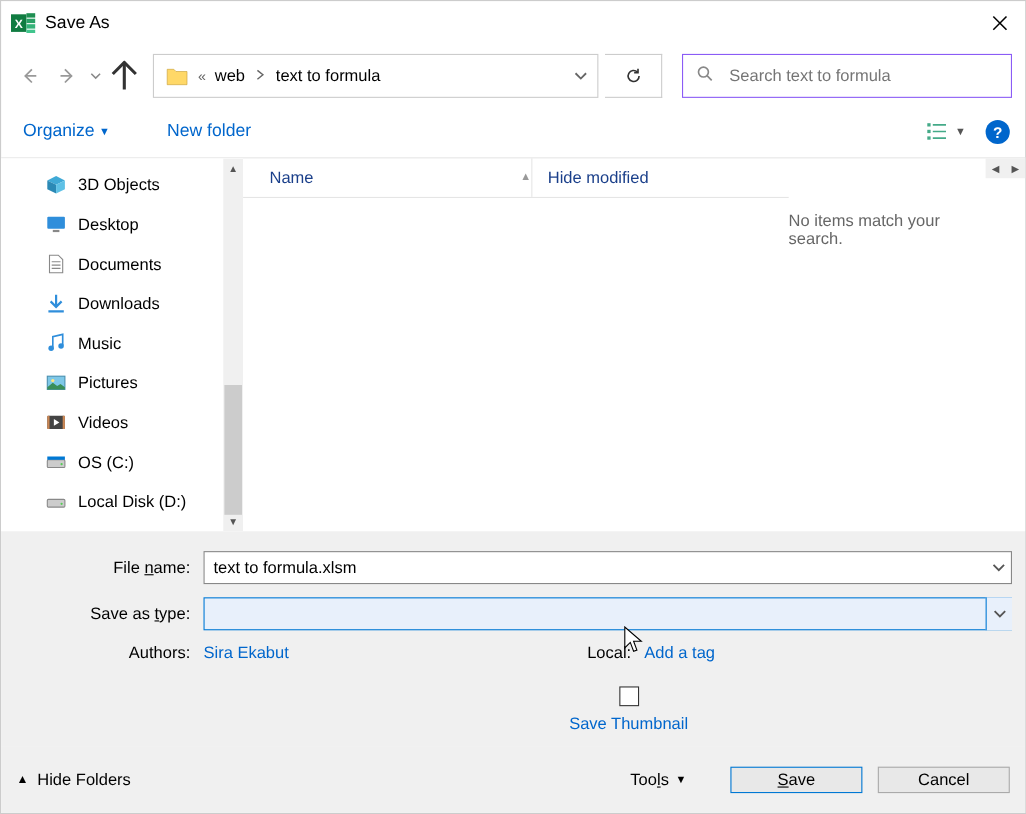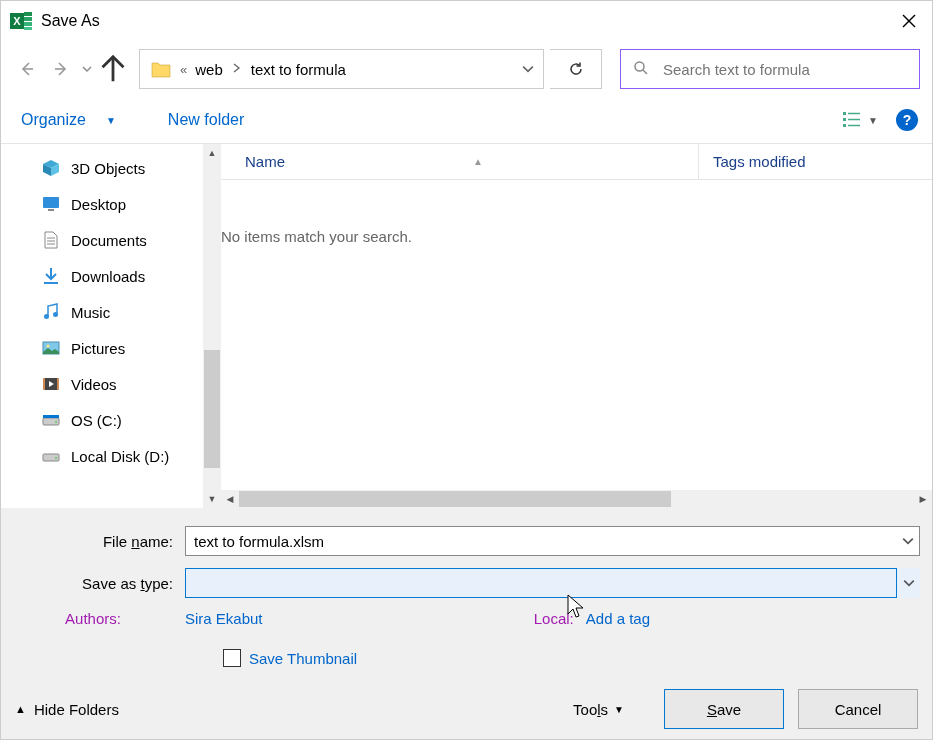--- a/index.html
+++ b/index.html
@@ -25,73 +25,73 @@
   .address-spacer{flex:1;}
   .addr-drop { width:30px; display:flex; align-items:center; justify-content:center; cursor:pointer; color:#666;}
   .refresh-btn { width:52px; height:40px; border:1px solid #ccc; border-left:none; display:flex; align-items:center; justify-content:center; cursor:pointer; color:#333;}
   .refresh-btn svg{width:16px;height:16px;}
   .search-box { width:300px; height:40px; border:1px solid #8b5cf6; margin-left:12px; display:flex; align-items:center; padding:0 12px; gap:12px; background:#fff;}
   .search-box input { border:none; outline:none; flex:1; font-size:15px; color:#666; background:transparent;}
   .search-icon{color:#888;}
   .search-icon svg{width:16px;height:16px;}
   
   .toolbar { height:46px; display:flex; align-items:center; padding:0 14px; }
-  .tb-btn { color:#0066cc; font-size:16px; cursor:pointer; display:flex; align-items:center; padding:4px 6px;gap:16px; }
+  .tb-btn { color:#0066cc; font-size:16px; cursor:pointer; display:flex; align-items:center; padding:4px 6px; }
   .tb-btn .drop { margin-left:4px; color:#0066cc; font-size:10px;}
   .tb-sep {width:40px;}
   .tb-spacer{flex:1;}
   .view-btn{display:flex;align-items:center;gap:6px;cursor:pointer;margin-right:18px;}
   .view-btn svg{width:20px;height:20px;}
   .help-btn{width:22px;height:22px;border-radius:50%;background:#0066cc;color:#fff;display:flex;align-items:center;justify-content:center;cursor:pointer;font-weight:bold;font-size:14px;}
   
   .body-area { flex:1; display:flex; border-top:1px solid #e5e5e5; background:#fff; min-height:0;}
   .sidebar { width:220px; position:relative; overflow:hidden; background:#fff;}
   .sb-list{padding-top:6px;}
   .sb-item { height:36px; display:flex; align-items:center; padding-left:40px; cursor:pointer; gap:10px; font-size:15px;}
   .sb-item .ic{width:20px;height:20px;display:inline-flex;align-items:center;justify-content:center;}
   .sb-scroll{position:absolute;right:0;top:0;bottom:0;width:18px;background:#f0f0f0;}
   .sb-scroll .sb-up,.sb-scroll .sb-down{height:18px;display:flex;align-items:center;justify-content:center;font-size:9px;color:#555;cursor:pointer;}
   .sb-scroll .sb-thumb{position:absolute;left:1px;right:1px;top:188px;height:118px;background:#ccc;cursor:pointer;}
   .sb-scroll-track{position:absolute;top:18px;bottom:18px;left:0;right:0;}
   
-  .content{flex:1;display:flex;flex-direction:column;position:relative;}
+  .content{flex:1;display:flex;position:relative;}
   .col-headers{height:36px;border-bottom:1px solid #e5e5e5;display:flex;align-items:center;padding-left:24px;color:#1a3f8a;font-size:15px;}
   .col-headers .col-name{flex:1;display:flex;align-items:center;gap:8px;}
   .col-headers .sort-ind{margin-left:180px;color:#999;font-size:10px;}
   .col-headers .col-date{width:234px;border-left:1px solid #e5e5e5;padding-left:14px;height:100%;display:flex;align-items:center;}
   .empty-msg{color:#666;margin-top:48px;font-size:15px;}
   .hscroll{height:18px;background:#f0f0f0;display:flex;align-items:center;position:relative;}
   .hscroll .hs-btn{width:18px;height:18px;display:flex;align-items:center;justify-content:center;font-size:9px;color:#555;cursor:pointer;}
   .hscroll .hs-track{flex:1;position:relative;height:100%;}
   .hscroll .hs-thumb{position:absolute;left:0;top:1px;bottom:1px;width:64%;background:#ccc;cursor:pointer;}
   
   .form-area{background:#f0f0f0;padding:18px 12px 12px 12px;}
   .form-row{display:flex;align-items:center;margin-bottom:12px;}
   .form-label{width:172px;text-align:right;padding-right:12px;font-size:15px;color:#000;}
   .form-row .input-wrap{flex:1;position:relative;}
   .text-input{width:100%;height:30px;border:1px solid #888;background:#fff;padding:0 30px 0 8px;font-size:15px;outline:none;}
   .combo{width:100%;height:30px;border:1px solid #0078d4;background:#e8f0fb;padding:0 30px 0 8px;font-size:15px;display:flex;align-items:center;cursor:pointer;}
   .combo-drop{position:absolute;right:0;top:0;width:24px;height:30px;border-left:1px solid #888;background:#f0f0f0;display:flex;align-items:center;justify-content:center;cursor:pointer;}
   .combo .combo-drop{border-left:1px solid #0078d4;background:#e8f0fb;}
   .input-drop{position:absolute;right:6px;top:0;height:30px;display:flex;align-items:center;cursor:pointer;color:#555;}
   .meta-row{display:flex;align-items:center;margin-top:6px;}
-  .meta-label{width:172px;text-align:center;padding-right:12px;color:#a21caf;font-size:15px;}
+  .meta-label{width:172px;text-align:right;padding-right:12px;color:#000000;font-size:15px;}
   .meta-val{color:#0066cc;font-size:15px;cursor:pointer;}
-  .thumb-row{margin-top:22px;margin-left:210px;display:flex;align-items:center;gap:8px;}
+  .thumb-row{margin-top:22px;margin-left:210px;display:flex;align-items:center;gap:8px;flex-direction:column;}
   .checkbox{width:18px;height:18px;border:1px solid #333;background:#fff;cursor:pointer;}
   .thumb-label{color:#0066cc;cursor:pointer;font-size:15px;}
   .cursor-img{position:absolute;pointer-events:none;}
   
   .footer{height:60px;background:#f0f0f0;display:flex;align-items:center;padding:0 14px;}
   .hide-folders{display:flex;align-items:center;gap:8px;cursor:pointer;font-size:15px;}
   .hide-folders .chev{font-size:11px;}
   .footer-spacer{flex:1;}
   .tools-btn{display:flex;align-items:center;gap:6px;cursor:pointer;font-size:15px;margin-right:26px;}
   .tools-btn .drop{font-size:10px;}
-  .dlg-btn{width:120px;height:40px;border:1px solid #aaa;background:#e8e8e8;cursor:pointer;display:flex;align-items:center;justify-content:center;font-size:15px;margin-left:14px;}
+  .dlg-btn{width:120px;height:24px;border:1px solid #aaa;background:#e8e8e8;cursor:pointer;display:flex;align-items:center;justify-content:center;font-size:15px;margin-left:14px;}
   .dlg-btn.primary{border:1px solid #0078d4;}
   .ul{text-decoration:underline;}
 </style>
 </head>
 <body>
 
 <div class="dialog">
 
   <div class="titlebar">
     <span class="app-icon">
@@ -300,21 +300,21 @@
         <div class="sb-down" style="position:absolute;bottom:0;left:0;right:0;">▼</div>
       </div>
     </div>
     <div class="content">
       <div class="col-headers">
         <div class="col-name">
           <span>Name</span>
           <span class="sort-ind">▲</span>
         </div>
         <div class="col-date">
-          <span>Tags modified</span>
+          <span>Hide modified</span>
         </div>
       </div>
       <div class="empty-msg">No items match your search.</div>
       <div style="flex:1;"></div>
       <div class="hscroll">
         <div class="hs-btn">◀</div>
         <div class="hs-track">
             <div class="hs-thumb"></div>
           </div>
         <div class="hs-btn">▶</div>

